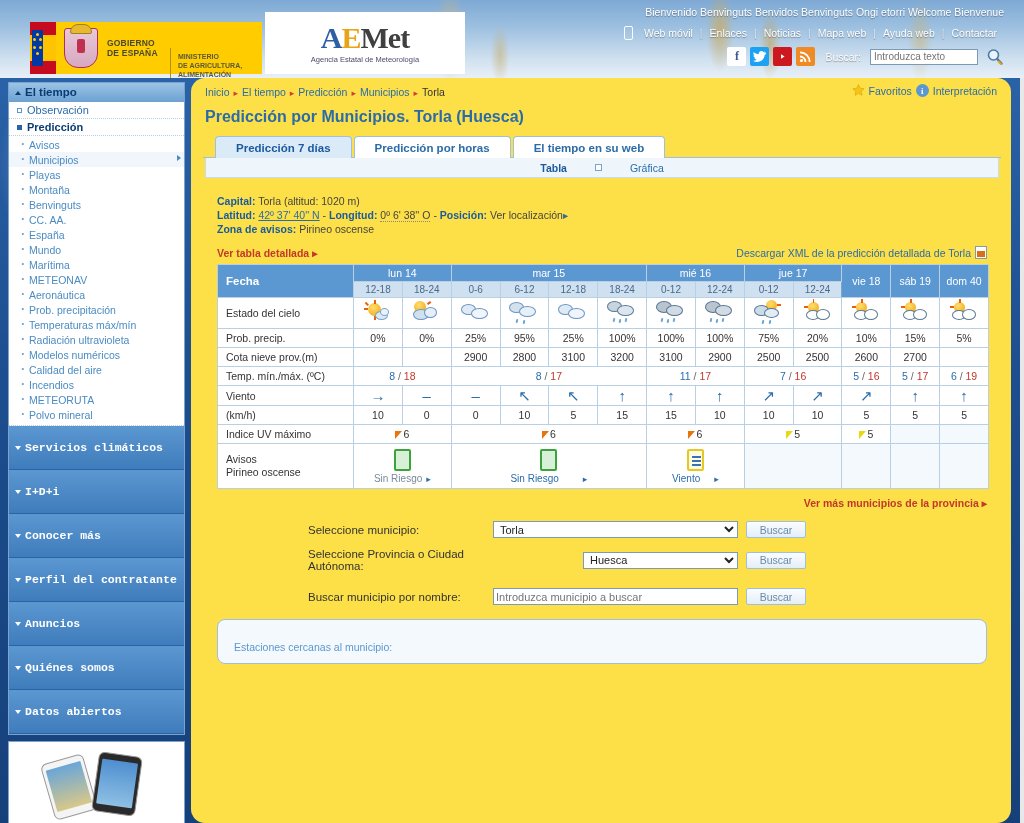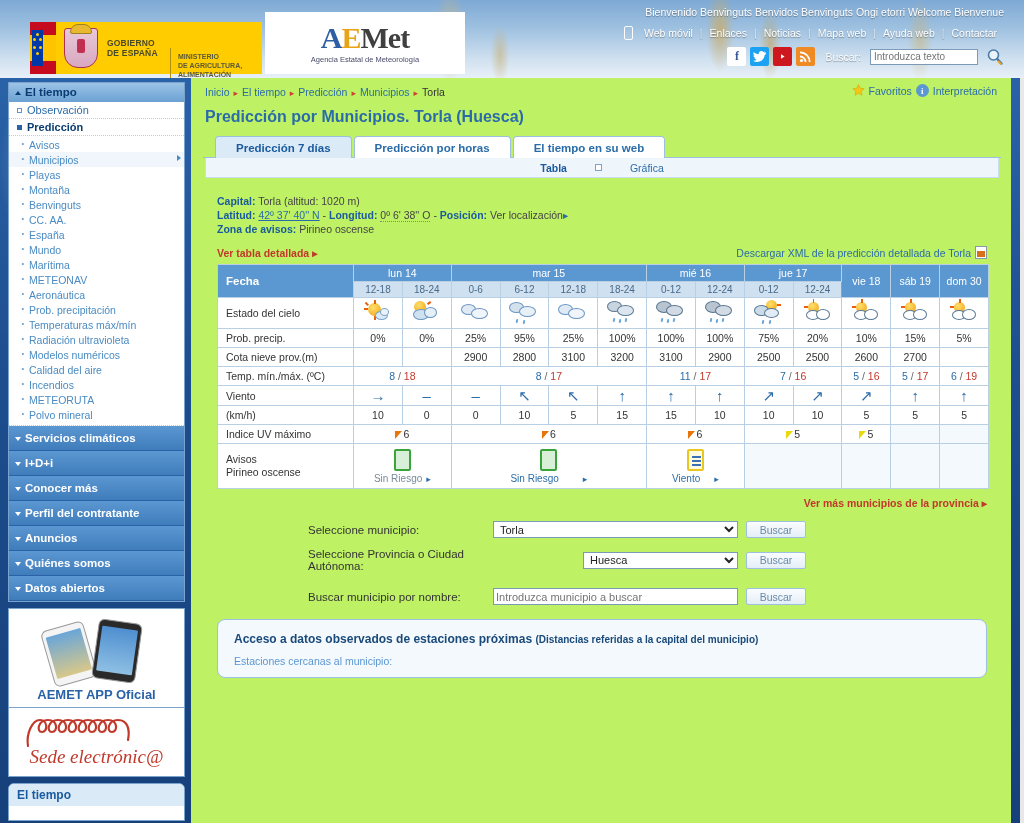--- a/index.html
+++ b/index.html
@@ -156,22 +156,22 @@
     color:#7aa4cd; font-size:13px; font-weight:bold;
   }
   .sub-item.sel { background:#f0f6fb; }
   .sub-item .arrowr {
     position:absolute; right:3px; top:3px; width:0;height:0;
     border-top:3px solid transparent; border-bottom:3px solid transparent;
     border-left:4px solid #4a8bc2;
   }
   .side-blue-item {
     background: linear-gradient(180deg,#5b97d1,#3f7cbb);
-    color:#fff; font-weight:bold; font-size:11.5px; padding:6px 6px;
-    border-bottom:1px solid #2a62a8; cursor:pointer;
+    color:#fff; font-weight:bold; font-size:11.5px; padding:15px 6px;
+    border-bottom:1px solid #2a62a8; cursor:pointer;font-family:Liberation Mono, monospace;
   }
   .promo {
     background:#fff; border:1px solid #7aa4cd; margin-top:6px;
     padding:8px 4px 5px; text-align:center;
   }
   .phones { height:66px; position:relative; margin: 0 auto 4px; width:120px; }
   .ph {
     position:absolute; border-radius:6px; border:1px solid #999;
   }
   .ph.white { left:10px; top:8px; width:44px; height:58px; background:#f4f4f4;
@@ -195,21 +195,21 @@
     margin-top:6px; background:#fff; border:1px solid #7aa4cd;
     border-radius:6px 6px 0 0; overflow:hidden;
   }
   .eltiempo-head {
     background:#dbeaf7; color:#1a5a9e; font-weight:bold; font-size:12px;
     padding:4px 8px;
   }
   
   .content {
     position:relative; z-index:2; width: 820px; margin-left:6px;
-    background:#bef264; height: 745px; padding: 6px 10px 0 12px; overflow:hidden;
+    background:#fde047; height: 745px; padding: 6px 10px 0 12px; overflow:hidden;border-radius:14px;
   }
   .crumbs { font-size:10.5px; color:#333; padding: 2px 0 0 2px; }
   .crumbs a { color:#2b6ca8; text-decoration:none; }
   .crumbs .gt { color:#d04030; margin:0 4px; font-size:9px; }
   .topright-links {
     position:absolute; right:14px; top:6px; font-size:10.5px; color:#2b6ca8;
     display:flex; align-items:center; gap:4px;
   }
   .star { width:13px; height:13px; position:relative; display:inline-block; }
   .infoic {
@@ -545,21 +545,21 @@
     <table class="wx">
       <tbody>
           <tr>
         <td class="th-fecha" rowspan="2">Fecha</td>
         <td class="th-day grp-l" colspan="2">lun 14</td>
         <td class="th-day grp-l" colspan="4">mar 15</td>
         <td class="th-day grp-l" colspan="2">mié 16</td>
         <td class="th-day grp-l" colspan="2">jue 17</td>
         <td class="th-day grp-l" rowspan="2">vie 18</td>
         <td class="th-day grp-l" rowspan="2">sáb 19</td>
-        <td class="th-day grp-l" rowspan="2">dom 30</td>
+        <td class="th-day grp-l" rowspan="2">dom 40</td>
       </tr>
       <tr>
         <td class="th-slot grp-l">12-18</td>
         <td class="th-slot">18-24</td>
         <td class="th-slot grp-l">0-6</td>
         <td class="th-slot">6-12</td>
         <td class="th-slot">12-18</td>
         <td class="th-slot">18-24</td>
         <td class="th-slot grp-l">0-12</td>
         <td class="th-slot">12-24</td>
@@ -841,22 +841,18 @@
         <button class="btn-buscar" style="margin-left:8px">Buscar</button>
       </div>
       <div class="frow" style="margin-top:16px">
         <span class="flabel" style="width:290px;padding-left:105px">Buscar municipio por nombre:</span>
         <input class="inp" style="width: 245px;" placeholder="Introduzca municipio a buscar">
         <button class="btn-buscar" style="margin-left:8px">Buscar</button>
       </div>
     </div>
 
     <div class="stations">
-      <div class="st-title">
-        <span>Acceso a datos observados de estaciones próximas</span>
-        <span class="small">(Distancias referidas a la capital del municipio)</span>
-      </div>
       <div class="st-sub">Estaciones cercanas al municipio:</div>
     </div>
   </div>
 </div>
 
 <div class="scroll-edge"></div>
 
 </body></html>

